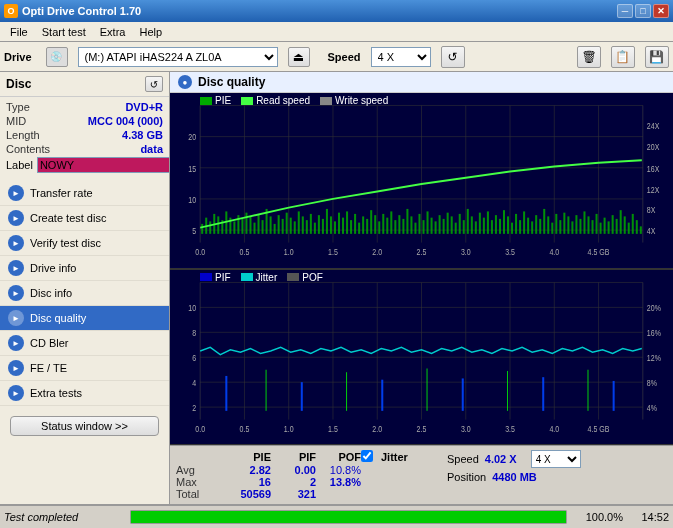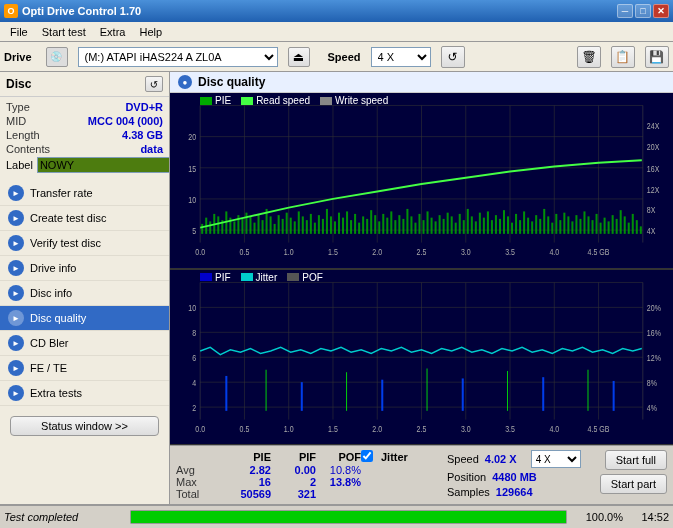--- a/index.html
+++ b/index.html
@@ -181,21 +181,21 @@
       display: flex;
       align-items: center;
       margin-bottom: 4px;
       gap: 4px;
     }
     .label-text { font-size: 11px; }
     .label-value {
       flex: 1;
       height: 16px;
       border: 1px solid #7f9db9;
-      background: #4d7c0f;
+      background: #be185d;
       font-size: 11px;
       padding: 0 2px;
     }
 
     .nav-item {
       display: flex;
       align-items: center;
       padding: 4px 8px;
       cursor: pointer;
       gap: 6px;
@@ -802,30 +802,22 @@
             <option>1 X</option>
             <option>2 X</option>
             <option>8 X</option>
             <option>MAX</option>
           </select>
         </div>
         <div style="display:flex; gap:6px; font-size:11px;">
           <span>Position</span>
           <span style="color:#0000cc; font-weight:bold;">4480 MB</span>
         </div>
-        <div style="display:flex; gap:6px; font-size:11px;">
-          <span>Samples</span>
-          <span style="color:#0000cc; font-weight:bold;">129664</span>
-        </div>
       </div>
 
-      <div style="display:flex; flex-direction:column; gap:4px; align-items:flex-end;">
-        <button class="start-btn">Start full</button>
-        <button class="start-btn">Start part</button>
-      </div>
     </div>
 
   </div>
 
 </div>
 
 <div class="status-bar">
   <span class="status-text">Test completed</span>
   <div class="progress-bar-container">
     <div class="progress-bar-fill" style="width: 100%;"></div>

